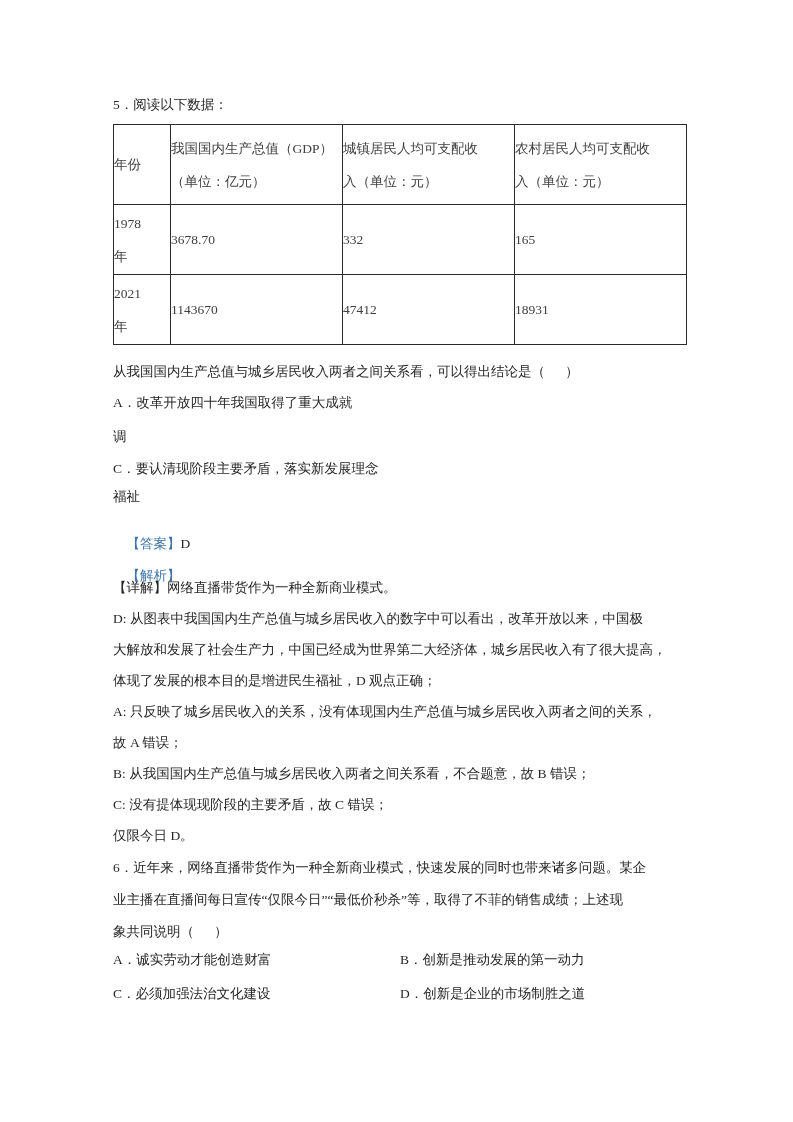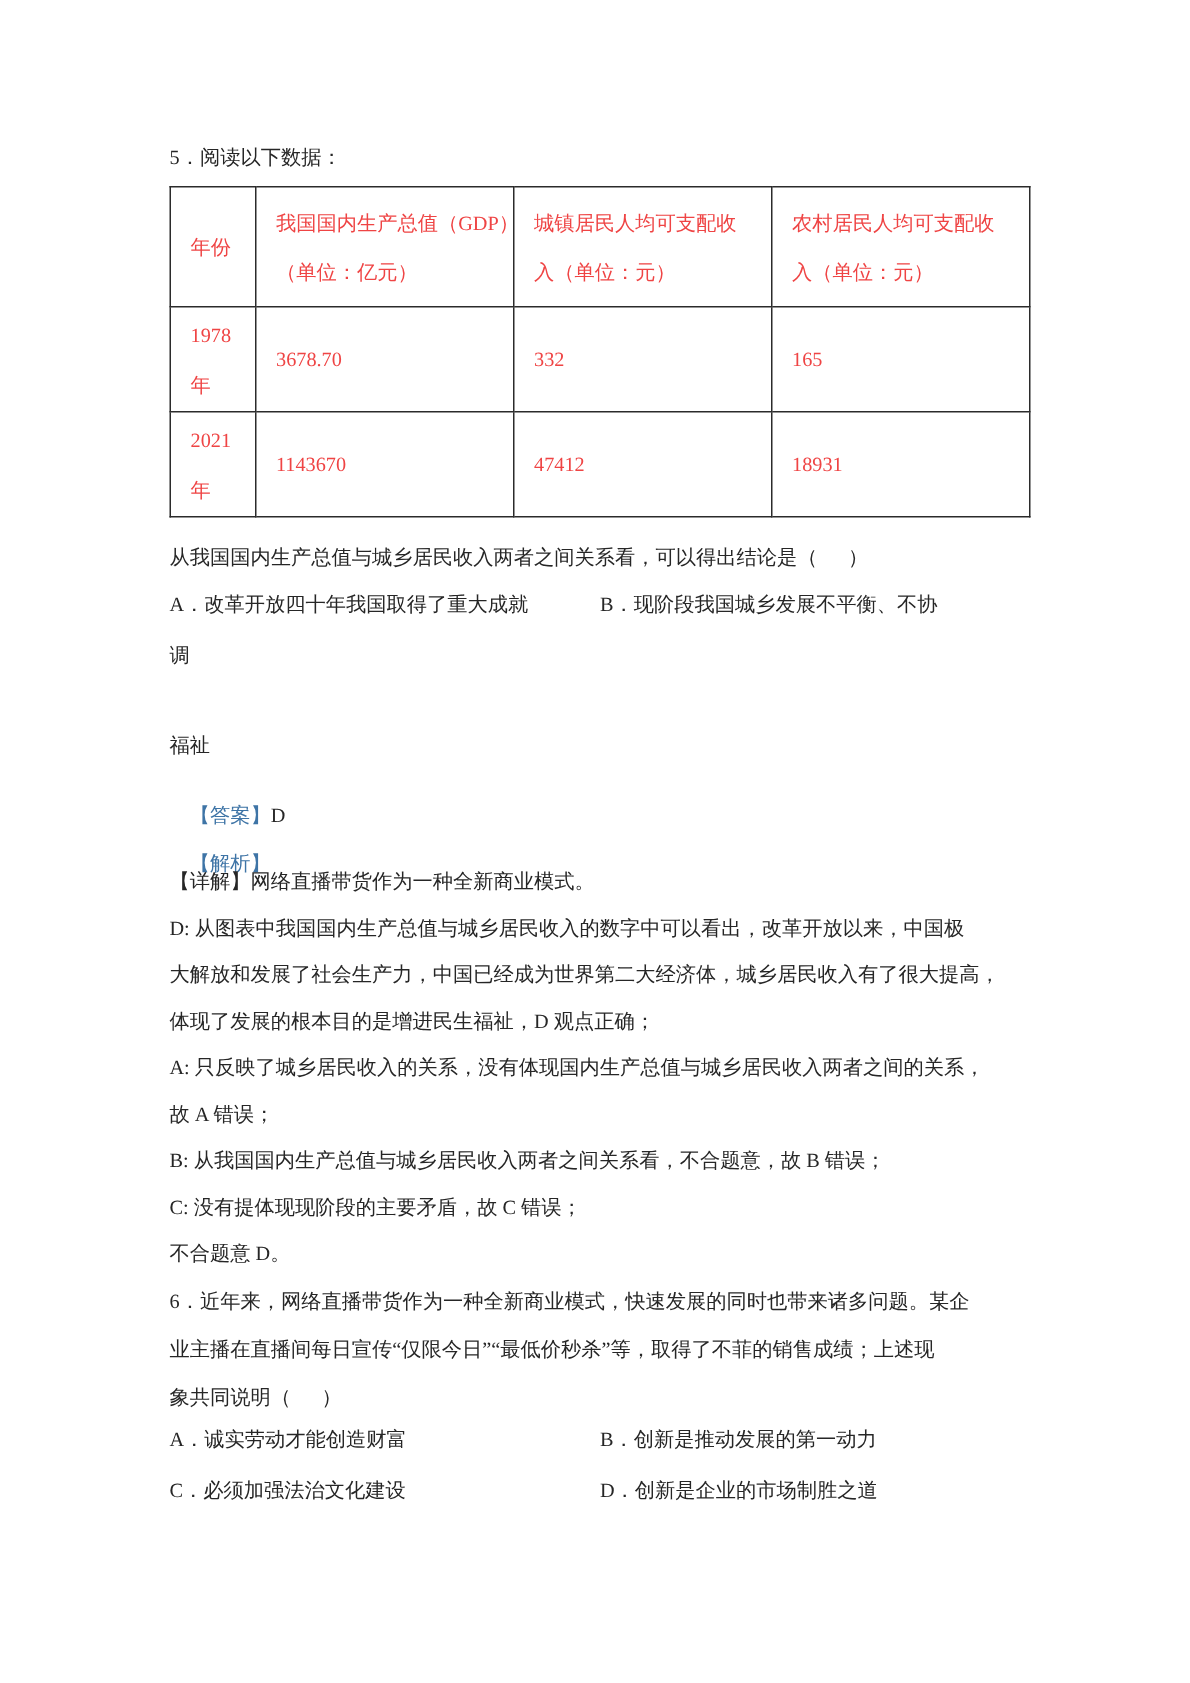--- a/index.html
+++ b/index.html
@@ -32,24 +32,24 @@
   table.data-table {
     position: absolute;
     left: 113px;
     top: 124px;
     width: 573px;
     border-collapse: collapse;
     table-layout: fixed;
   }
   table.data-table td {
     border: 1.5px solid #2b2b2b;
-    padding: 0 0 0 13px;
+    padding: 0 0 0 0;
     vertical-align: middle;
     font-size: 13.5px;
-    color: #ef4444;
+    color: #404040;
   }
   .cell-line {
     line-height: 33px;
     white-space: pre;
   }
   tr.hdr-row { height: 80px; }
   tr.data-row { height: 70px; }
   col.c-year { width: 57px; }
   col.c-gdp { width: 172px; }
   col.c-urban { width: 172px; }
@@ -104,41 +104,41 @@
         <td><span>1143670</span></td>
         <td><span>47412</span></td>
         <td><span>18931</span></td>
       </tr>
     </tbody>
   </table>
 
   <div class="line" style="top:362px">从我国国内生产总值与城乡居民收入两者之间关系看，可以得出结论是（      ）</div>
 
   <div class="line" style="top:393px">A．改革开放四十年我国取得了重大成就</div>
-  <div class="line col2" style="top:393px">B．现阶段我国城乡发展不平衡、不协</div>
   <div class="line" style="top:427px">调</div>
+  <div class="line" style="top:459px">C．要认清现阶段主要矛盾，落实新发展理念</div>
   <div class="line" style="top:487px">福祉</div>
 
   <div class="line" style="top:515px">
     <span class="blue-label">【答案】</span><span>D</span>
   </div>
 
   <div class="line" style="top:547px">
     <span class="blue-label">【解析】</span>
   </div>
 
   <div class="line" style="top:578px">【详解】网络直播带货作为一种全新商业模式。</div>
   <div class="line" style="top:609px">D: 从图表中我国国内生产总值与城乡居民收入的数字中可以看出，改革开放以来，中国极</div>
   <div class="line" style="top:640px">大解放和发展了社会生产力，中国已经成为世界第二大经济体，城乡居民收入有了很大提高，</div>
   <div class="line" style="top:671px">体现了发展的根本目的是增进民生福祉，D 观点正确；</div>
   <div class="line" style="top:702px">A: 只反映了城乡居民收入的关系，没有体现国内生产总值与城乡居民收入两者之间的关系，</div>
   <div class="line" style="top:733px">故 A 错误；</div>
   <div class="line" style="top:764px">B: 从我国国内生产总值与城乡居民收入两者之间关系看，不合题意，故 B 错误；</div>
   <div class="line" style="top:795px">C: 没有提体现现阶段的主要矛盾，故 C 错误；</div>
-  <div class="line" style="top:826px">不合题意 D。</div>
+  <div class="line" style="top:826px">仅限今日 D。</div>
 
   <div class="line" style="top:858px">6．近年来，网络直播带货作为一种全新商业模式，快速发展的同时也带来诸多问题。某企</div>
   <div class="line" style="top:890px">业主播在直播间每日宣传“仅限今日”“最低价秒杀”等，取得了不菲的销售成绩；上述现</div>
   <div class="line" style="top:922px">象共同说明（      ）</div>
 
   <div class="line" style="top:950px">A．诚实劳动才能创造财富</div>
   <div class="line col2" style="top:950px">B．创新是推动发展的第一动力</div>
   <div class="line" style="top:984px">C．必须加强法治文化建设</div>
   <div class="line col2" style="top:984px">D．创新是企业的市场制胜之道</div>
 

